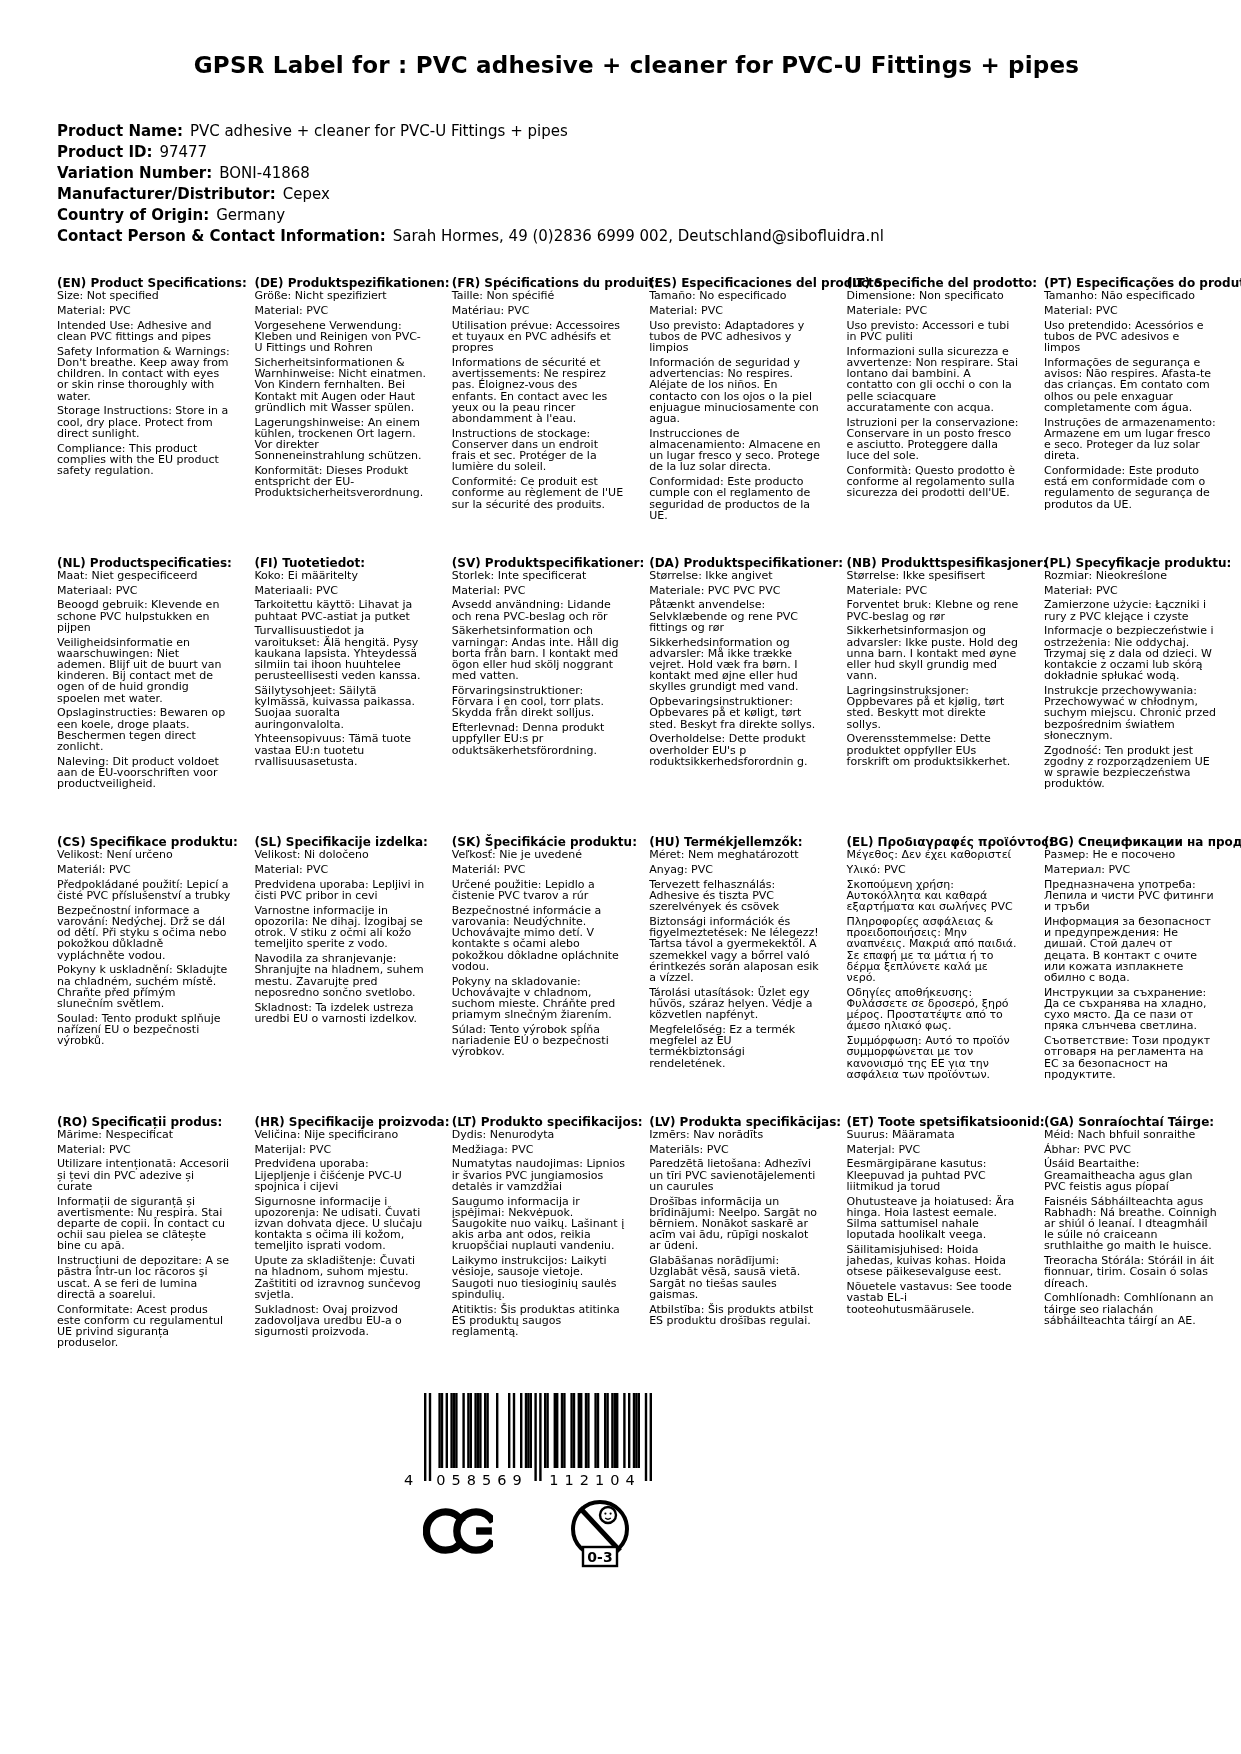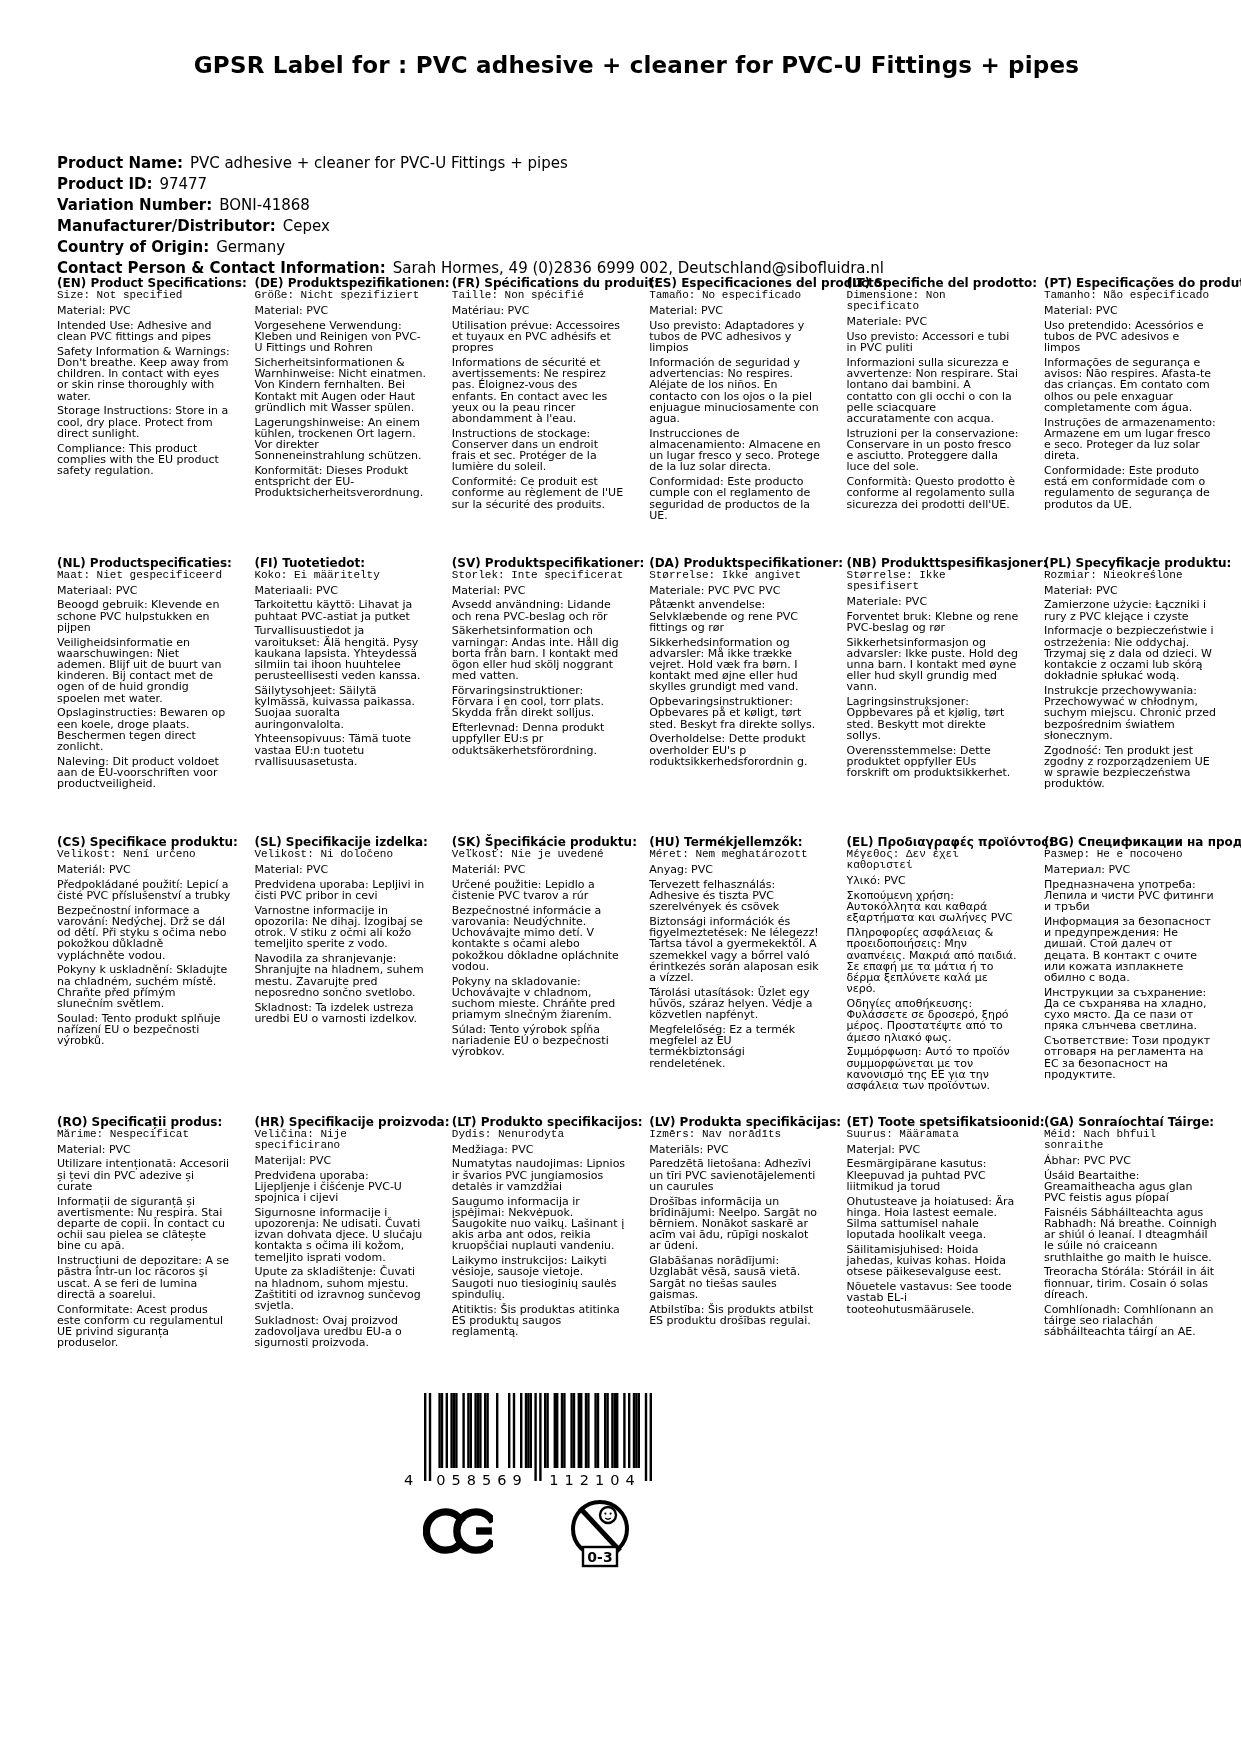--- a/index.html
+++ b/index.html
@@ -5,34 +5,34 @@
   html,body{margin:0;padding:0;}
   body{
     width:1241px;height:1754px;background:#ffffff;color:#000;
     font-family:"DejaVu Sans","Liberation Sans",sans-serif;
     position:relative;overflow:hidden;
   }
   .title{
     position:absolute;top:52px;left:16px;width:100%;text-align:center;
     font-size:23px;font-weight:bold;letter-spacing:0.2px;
   }
-  .pinfo{position:absolute;left:57px;top:121px;font-size:15px;margin-top:32px;}
+  .pinfo{position:absolute;left:57px;top:121px;font-size:15px;}
   .pinfo .row{height:21px;line-height:21px;white-space:nowrap;}
   .pinfo .lbl{font-weight:bold;margin-right:7px;}
   .grid{
     position:absolute;left:57px;top:278px;width:1184px;
     display:grid;grid-template-columns:repeat(6,197.4px);grid-auto-rows:279.5px;
   }
   .cell{
     padding-right:24px;font-size:11px;line-height:11.2px;
     overflow-wrap:break-word;
   }
   .cell .hdr{font-weight:bold;font-size:12px;white-space:nowrap;margin-bottom:1px;}
   .cell p{margin:3.6px 0 0 0;}
-  .cell p:first-of-type{margin-top:0;font-family:Liberation Mono, monospace;}
+  .cell p:first-of-type{margin-top:0;}
   .barcode{position:absolute;left:424px;top:1393px;width:228px;height:112px;}
   .barcode svg{display:block;}
   .bc-digits{
     position:absolute;top:77px;left:0;width:228px;height:20px;
     font-size:14.5px;line-height:20px;
   }
   .bc-digits span{position:absolute;display:inline-block;}
   .bc-digits span:nth-child(1){left:-20px;}
   .bc-digits span:nth-child(2){left:8px;width:100px;text-align:center;letter-spacing:6px;}
   .bc-digits span:nth-child(3){left:121px;width:100px;text-align:center;letter-spacing:6px;}

